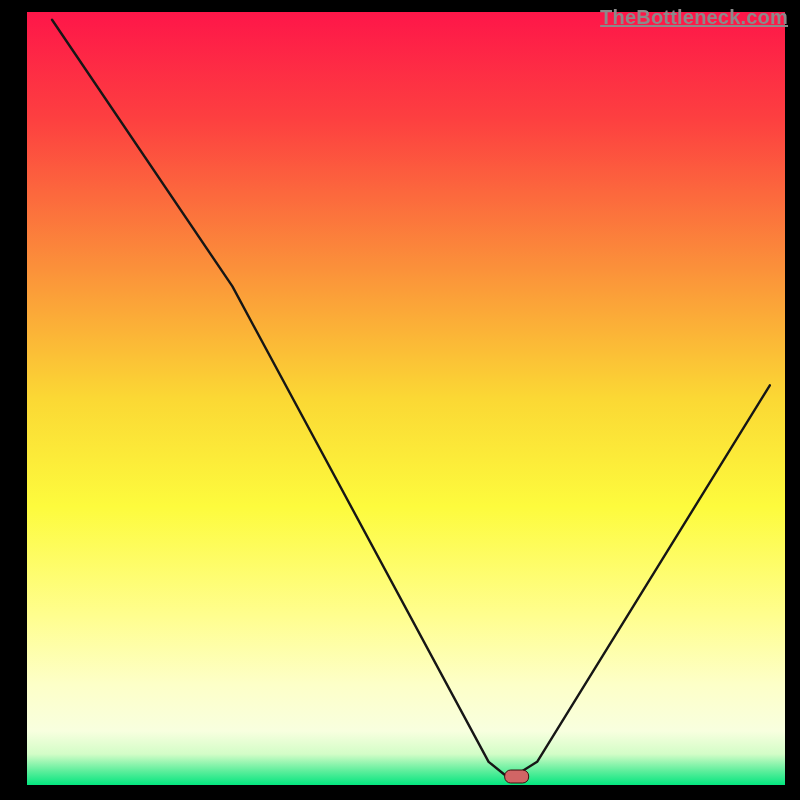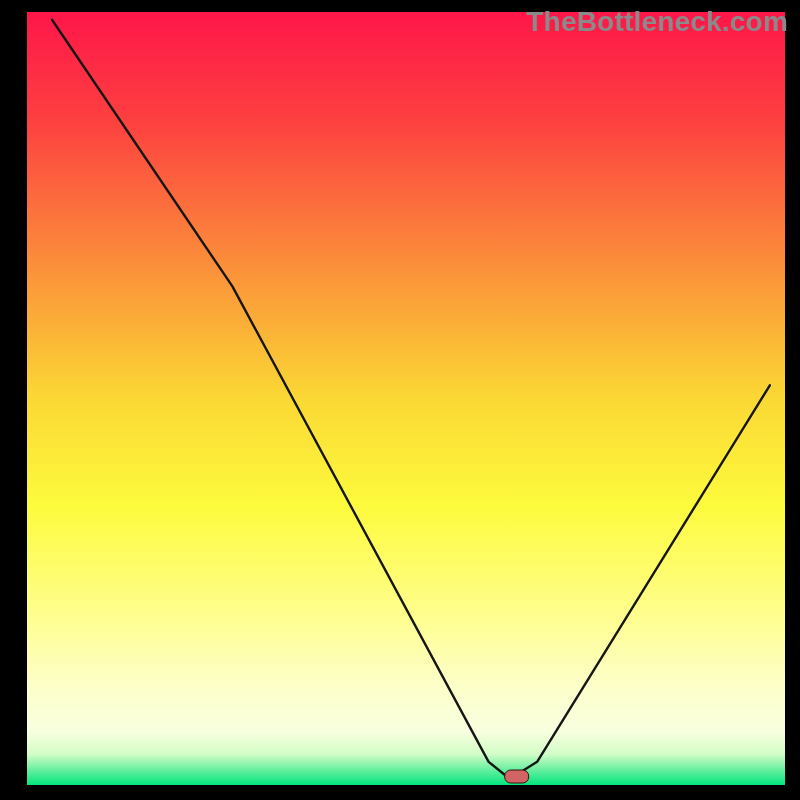--- a/index.html
+++ b/index.html
@@ -14,25 +14,26 @@
     position: relative;
     width: 800px;
     height: 800px;
     background: #000;
   }
   .watermark {
     position: absolute;
     top: 6px;
     right: 12px;
     font-family: Arial, Helvetica, sans-serif;
-    font-size: 28px;
+    font-size: 20px;
     font-weight: 600;
     color: #8a8a8a;
     letter-spacing: 0.2px;
     z-index: 5;
+    text-decoration: underline;
   }
   svg.plot {
     position: absolute;
     left: 0;
     top: 0;
     width: 800px;
     height: 800px;
   }
 </style>
 </head>

